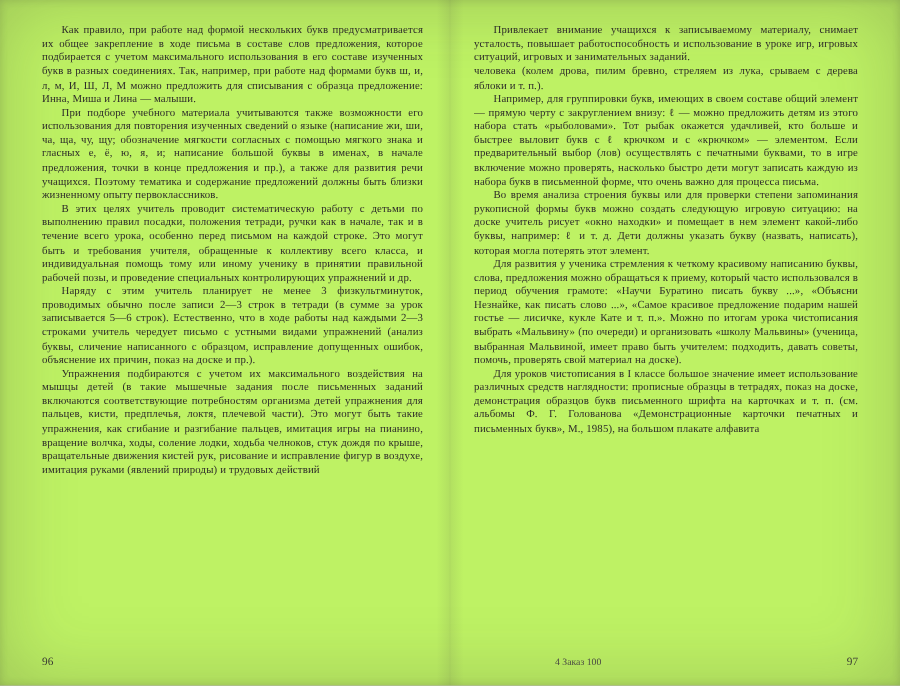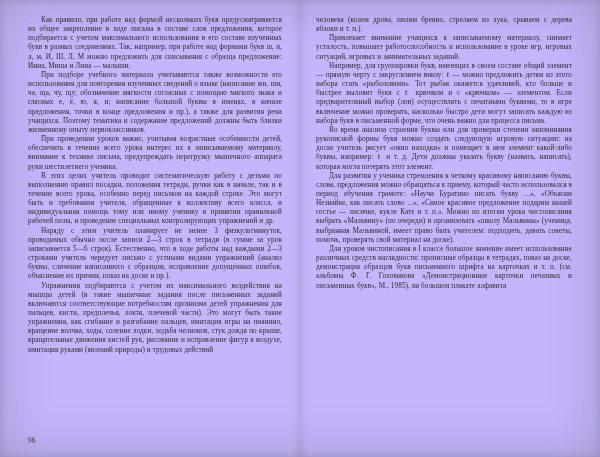--- a/index.html
+++ b/index.html
@@ -8,21 +8,21 @@
     width: 600px;
     height: 457px;
     overflow: hidden;
     background: #b9b8b3;
     font-family: "Liberation Serif", "DejaVu Serif", serif;
   }
   .scan {
     position: relative;
     width: 600px;
     height: 457px;
-    background: #c4b5fd;
+    background: #bef264;
     box-shadow: inset 0 0 50px rgba(60,58,52,0.25), inset 0 0 6px rgba(60,58,52,0.2);
   }
   .gutter {
     position: absolute;
     left: 291px;
     top: 0;
     width: 18px;
     height: 457px;
     background: linear-gradient(90deg, rgba(0,0,0,0) 0%, rgba(80,78,70,0.10) 45%, rgba(80,78,70,0.14) 50%, rgba(80,78,70,0.10) 55%, rgba(0,0,0,0) 100%);
     pointer-events: none;
@@ -67,36 +67,39 @@
 </style>
 </head>
 <body>
 
 <div class="scan">
 
   <div class="page left">
     <div class="text-block">
         <p class="para">Как правило, при работе над формой нескольких букв предусматривается их общее закрепление в ходе письма в составе слов предложения, которое подбирается с учетом максимального использования в его составе изученных букв в разных соединениях. Так, например, при работе над формами букв ш, и, л, м, И, Ш, Л, М можно предложить для списывания с образца предложение: Инна, Миша и Лина — малыши.</p>
         <p class="para">При подборе учебного материала учитываются также возможности его использования для повторения изученных сведений о языке (написание жи, ши, ча, ща, чу, щу; обозначение мягкости согласных с помощью мягкого знака и гласных е, ё, ю, я, и; написание большой буквы в именах, в начале предложения, точки в конце предложения и пр.), а также для развития речи учащихся. Поэтому тематика и содержание предложений должны быть близки жизненному опыту первоклассников.</p>
-        <p class="para">При проведении уроков важно, учитывая возрастные особенности детей, обеспечить в течение всего урока интерес их к записываемому материалу, внимание к технике письма, предупреждать перегрузку мышечного аппарата руки шестилетнего ученика.</p>
         <p class="para">В этих целях учитель проводит систематическую работу с детьми по выполнению правил посадки, положения тетради, ручки как в начале, так и в течение всего урока, особенно перед письмом на каждой строке. Это могут быть и требования учителя, обращенные к коллективу всего класса, и индивидуальная помощь тому или иному ученику в принятии правильной рабочей позы, и проведение специальных контролирующих упражнений и др.</p>
         <p class="para">Наряду с этим учитель планирует не менее 3 физкультминуток, проводимых обычно после записи 2—3 строк в тетради (в сумме за урок записывается 5—6 строк). Естественно, что в ходе работы над каждыми 2—3 строками учитель чередует письмо с устными видами упражнений (анализ буквы, сличение написанного с образцом, исправление допущенных ошибок, объяснение их причин, показ на доске и пр.).</p>
         <p class="para">Упражнения подбираются с учетом их максимального воздействия на мышцы детей (в такие мышечные задания после письменных заданий включаются соответствующие потребностям организма детей упражнения для пальцев, кисти, предплечья, локтя, плечевой части). Это могут быть такие упражнения, как сгибание и разгибание пальцев, имитация игры на пианино, вращение волчка, ходы, соление лодки, ходьба челноков, стук дождя по крыше, вращательные движения кистей рук, рисование и исправление фигур в воздухе, имитация руками (явлений природы) и трудовых действий</p>
       </div>
     <div class="pfooter">
       <span class="pagenum-left">96</span>
     </div>
   </div>
 
   <div class="gutter"></div>
 
   <div class="page right">
     <div class="text-block">
+        <p class="para">Привлекает внимание учащихся к записываемому материалу, снимает усталость, повышает работоспособность и использование в уроке игр, игровых ситуаций, игровых и занимательных заданий.</p>
         <p class="para noindent">человека (колем дрова, пилим бревно, стреляем из лука, срываем с дерева яблоки и т. п.).</p>
-        <p class="para">Привлекает внимание учащихся к записываемому материалу, снимает усталость, повышает работоспособность и использование в уроке игр, игровых ситуаций, игровых и занимательных заданий.</p>
         <p class="para">Например, для группировки букв, имеющих в своем составе общий элемент — прямую черту с закруглением внизу: ℓ — можно предложить детям из этого набора стать «рыболовами». Тот рыбак окажется удачливей, кто больше и быстрее выловит букв с ℓ крючком и с «крючком» — элементом. Если предварительный выбор (лов) осуществлять с печатными буквами, то в игре включение можно проверять, насколько быстро дети могут записать каждую из набора букв в письменной форме, что очень важно для процесса письма.</p>
         <p class="para">Во время анализа строения буквы или для проверки степени запоминания рукописной формы букв можно создать следующую игровую ситуацию: на доске учитель рисует «окно находки» и помещает в нем элемент какой-либо буквы, например: ℓ и т. д. Дети должны указать букву (назвать, написать), которая могла потерять этот элемент.</p>
         <p class="para">Для развития у ученика стремления к четкому красивому написанию буквы, слова, предложения можно обращаться к приему, который часто использовался в период обучения грамоте: «Научи Буратино писать букву ...», «Объясни Незнайке, как писать слово ...», «Самое красивое предложение подарим нашей гостье — лисичке, кукле Кате и т. п.». Можно по итогам урока чистописания выбрать «Мальвину» (по очереди) и организовать «школу Мальвины» (ученица, выбранная Мальвиной, имеет право быть учителем: подходить, давать советы, помочь, проверять свой материал на доске).</p>
         <p class="para">Для уроков чистописания в I классе большое значение имеет использование различных средств наглядности: прописные образцы в тетрадях, показ на доске, демонстрация образцов букв письменного шрифта на карточках и т. п. (см. альбомы Ф. Г. Голованова «Демонстрационные карточки печатных и письменных букв», М., 1985), на большом плакате алфавита</p>
       </div>
+    <div class="pfooter">
+      <span class="printers-mark">4 Заказ 100</span>
+      <span class="pagenum-right">97</span>
+    </div>
   </div>
 
 </div>
 
 </body></html>

